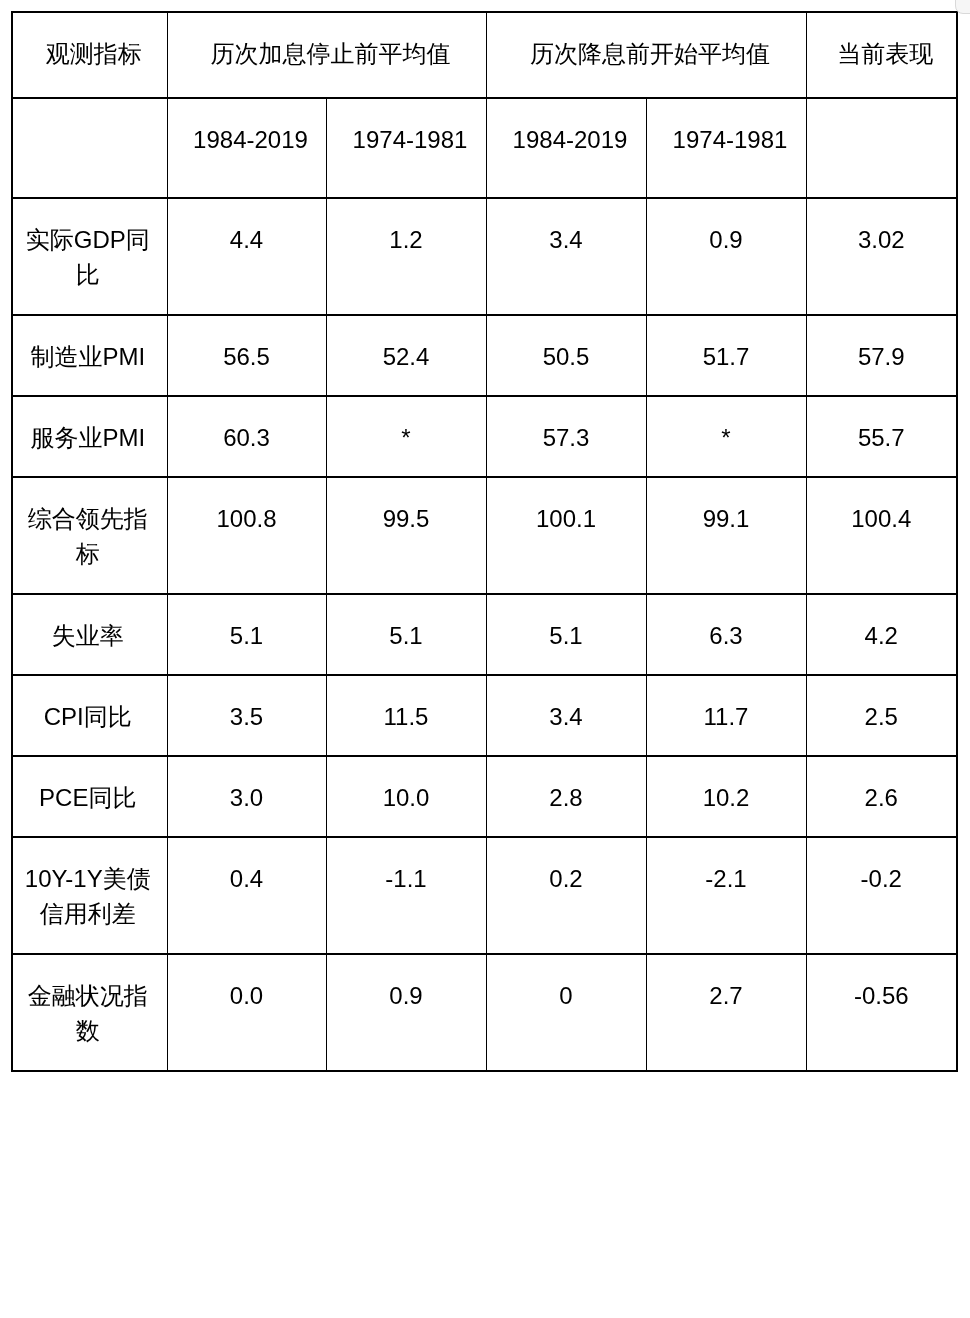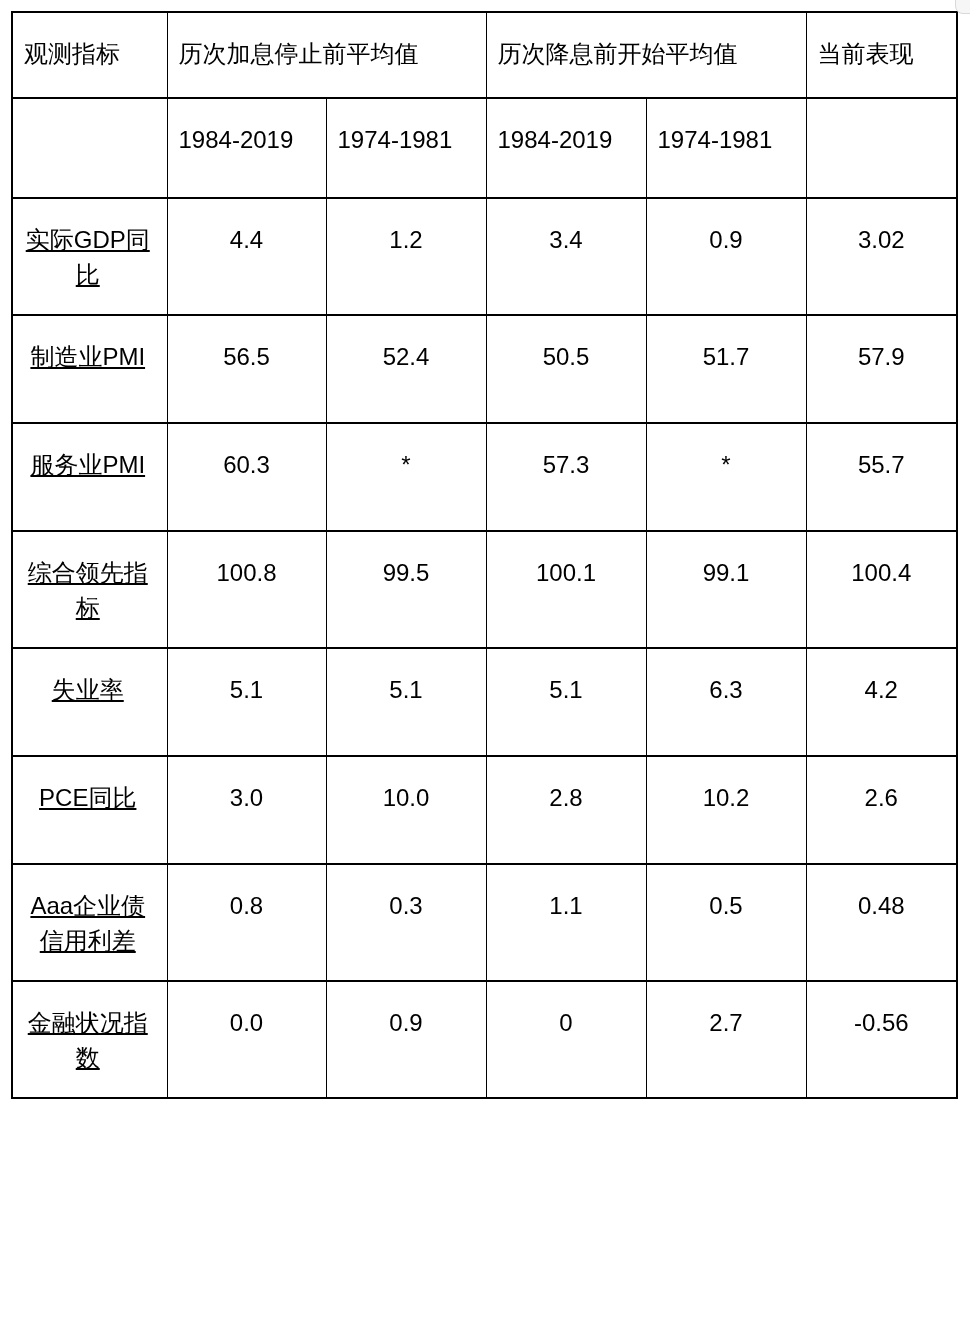--- a/index.html
+++ b/index.html
@@ -27,36 +27,35 @@
     border-top: 2px solid #000000;
     border-bottom: 2px solid #000000;
     vertical-align: top;
     font-size: 24px;
     line-height: 35px;
     font-weight: 400;
     padding: 23px 10px 8px 10px;
     overflow: hidden;
   }
   th {
-    text-align: left;
-    padding-left: 11px;
+    text-align: center;
+    padding-left: 18px;
   }
   td {
     text-align: center;
   }
   td.lbl {
     white-space: pre-line;
     padding-left: 0;
     padding-right: 4px;
-    text-decoration: underline;
   }
   tr.hr1 { height: 86px; }
   tr.hr2 { height: 100px; }
   tr.tall { height: 117px; }
-  tr.short { height: 108px; }
+  tr.short { height: 81px; }
   .corner-overlay {
     position: absolute;
     top: -3px;
     right: -4px;
     width: 19px;
     height: 17px;
     background: #f6f6f6;
     border: 1px solid #d9d9d9;
     border-bottom-left-radius: 8px;
   }
@@ -126,35 +125,43 @@
     </tr>
     <tr class="short">
       <td class="lbl">失业率</td>
       <td>5.1</td>
       <td>5.1</td>
       <td>5.1</td>
       <td>6.3</td>
       <td>4.2</td>
     </tr>
     <tr class="short">
+      <td class="lbl">CPI同比</td>
+      <td>3.5</td>
+      <td>11.5</td>
+      <td>3.4</td>
+      <td>11.7</td>
+      <td>2.5</td>
+    </tr>
+    <tr class="short">
       <td class="lbl">PCE同比</td>
       <td>3.0</td>
       <td>10.0</td>
       <td>2.8</td>
       <td>10.2</td>
       <td>2.6</td>
     </tr>
     <tr class="tall">
-      <td class="lbl">Aaa企业债
+      <td class="lbl">10Y-1Y美债
 信用利差</td>
-      <td>0.8</td>
-      <td>0.3</td>
-      <td>1.1</td>
-      <td>0.5</td>
-      <td>0.48</td>
+      <td>0.4</td>
+      <td>-1.1</td>
+      <td>0.2</td>
+      <td>-2.1</td>
+      <td>-0.2</td>
     </tr>
     <tr class="tall">
       <td class="lbl">金融状况指
 数</td>
       <td>0.0</td>
       <td>0.9</td>
       <td>0</td>
       <td>2.7</td>
       <td>-0.56</td>
     </tr>

